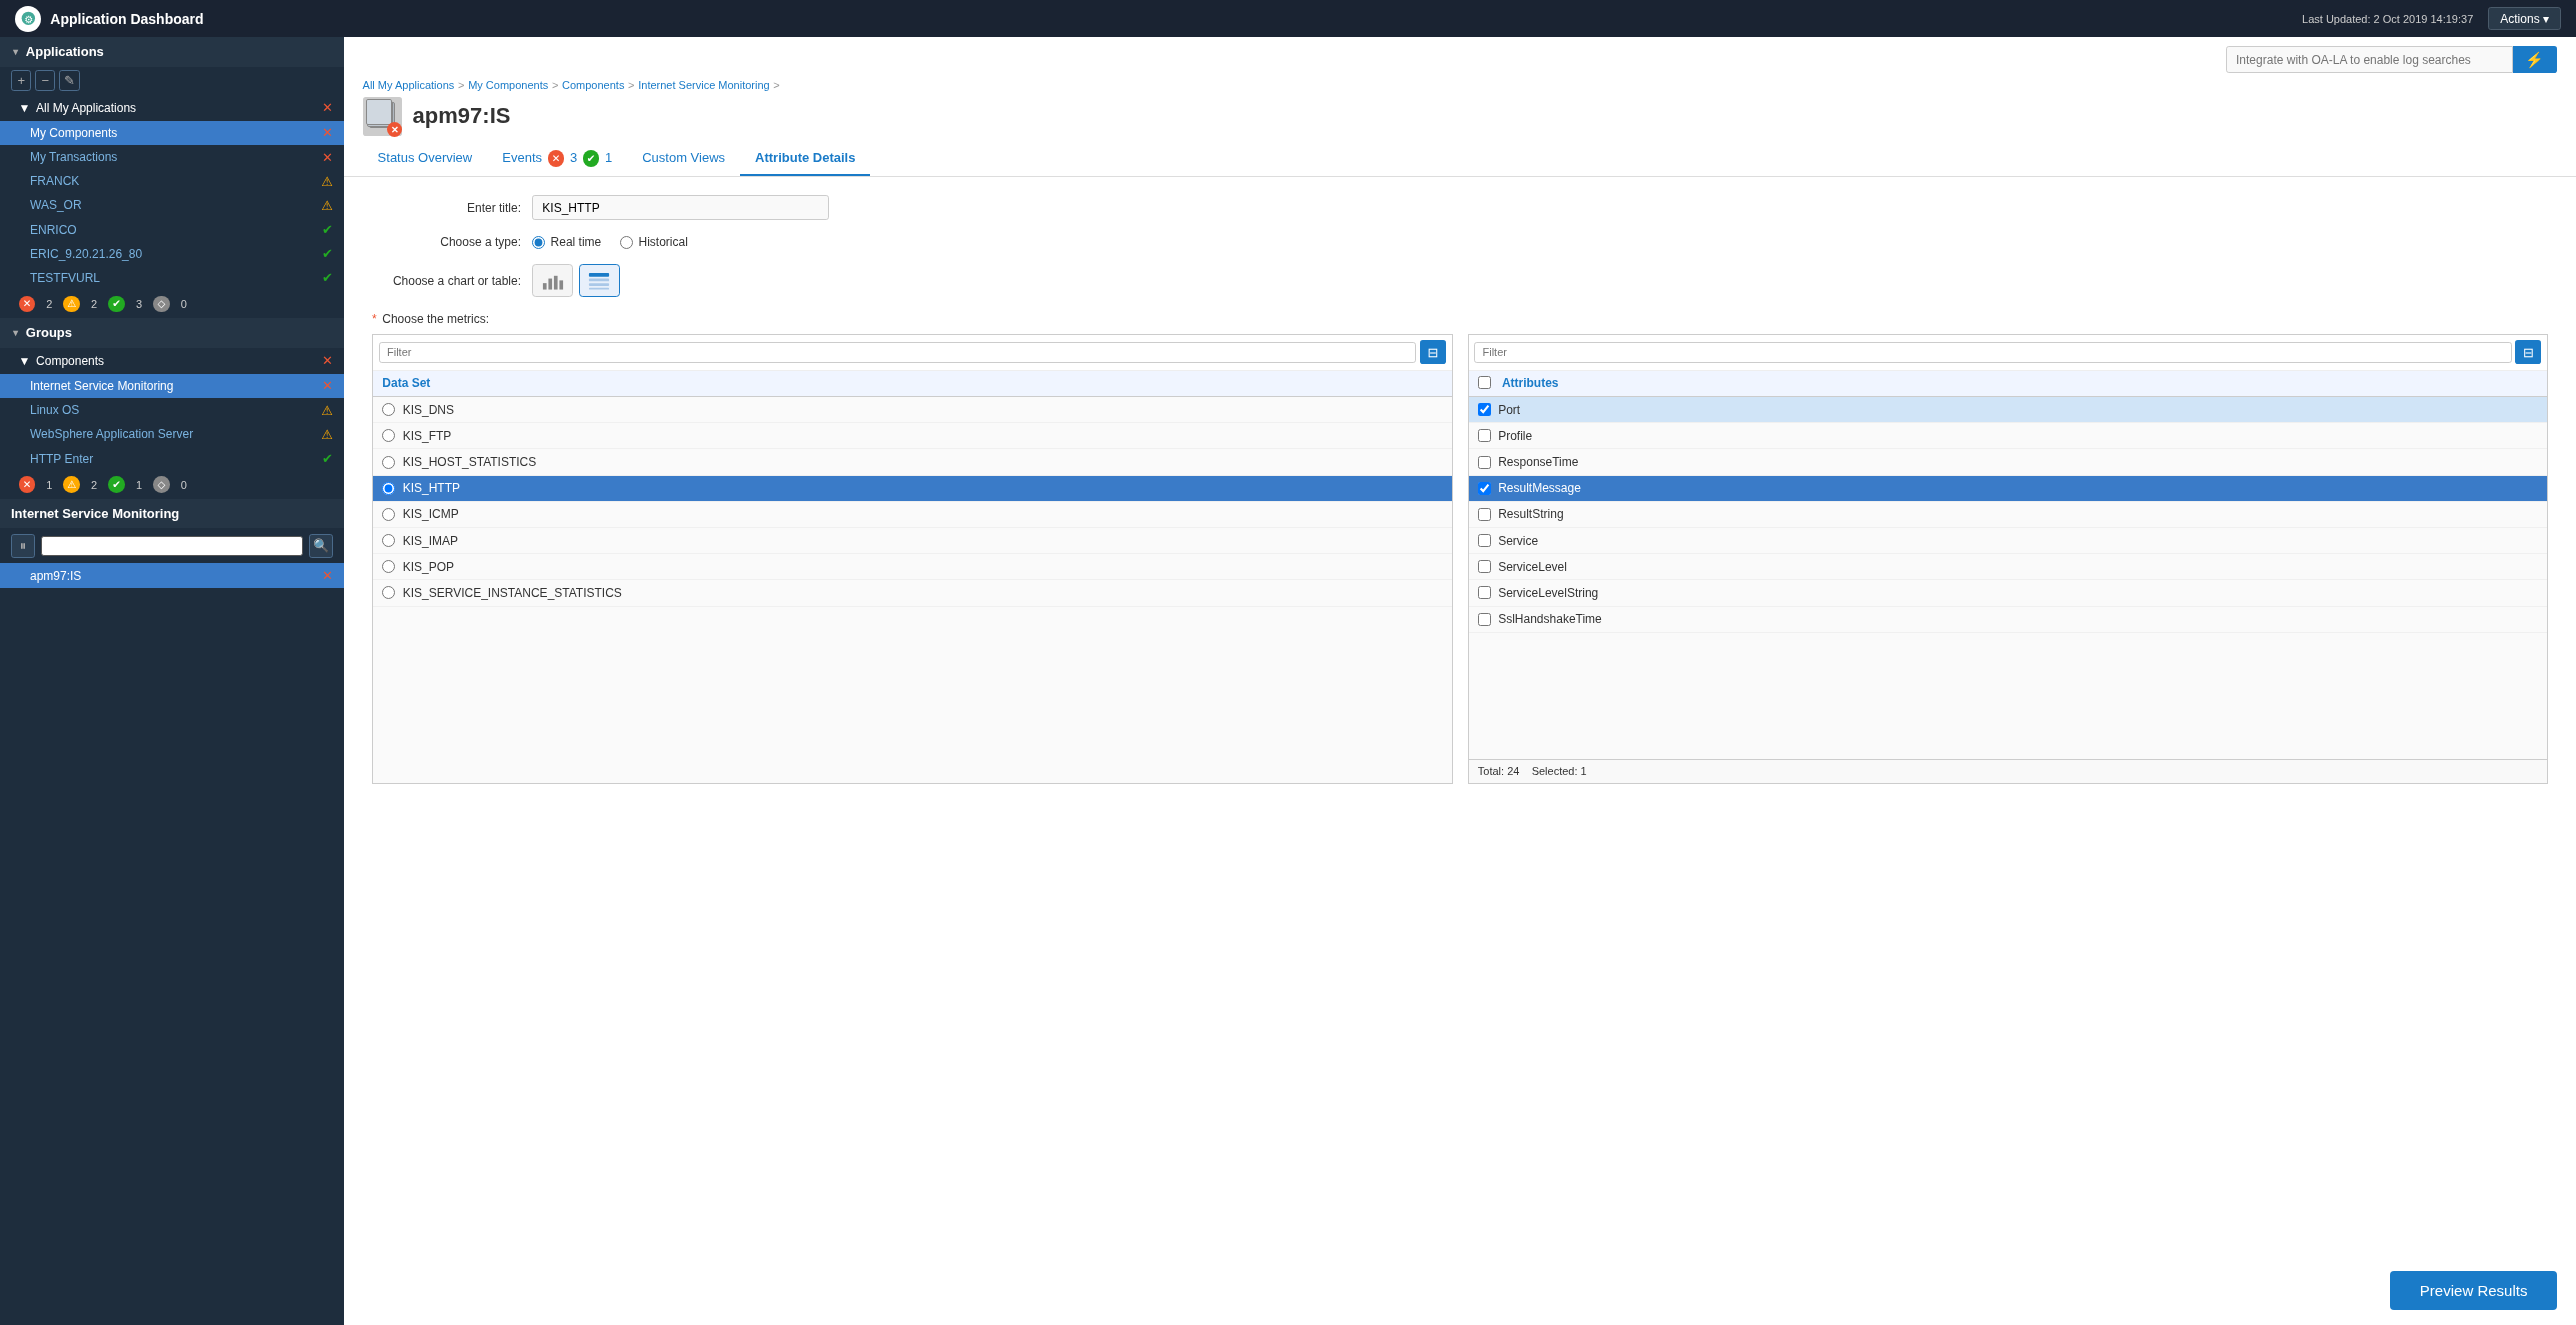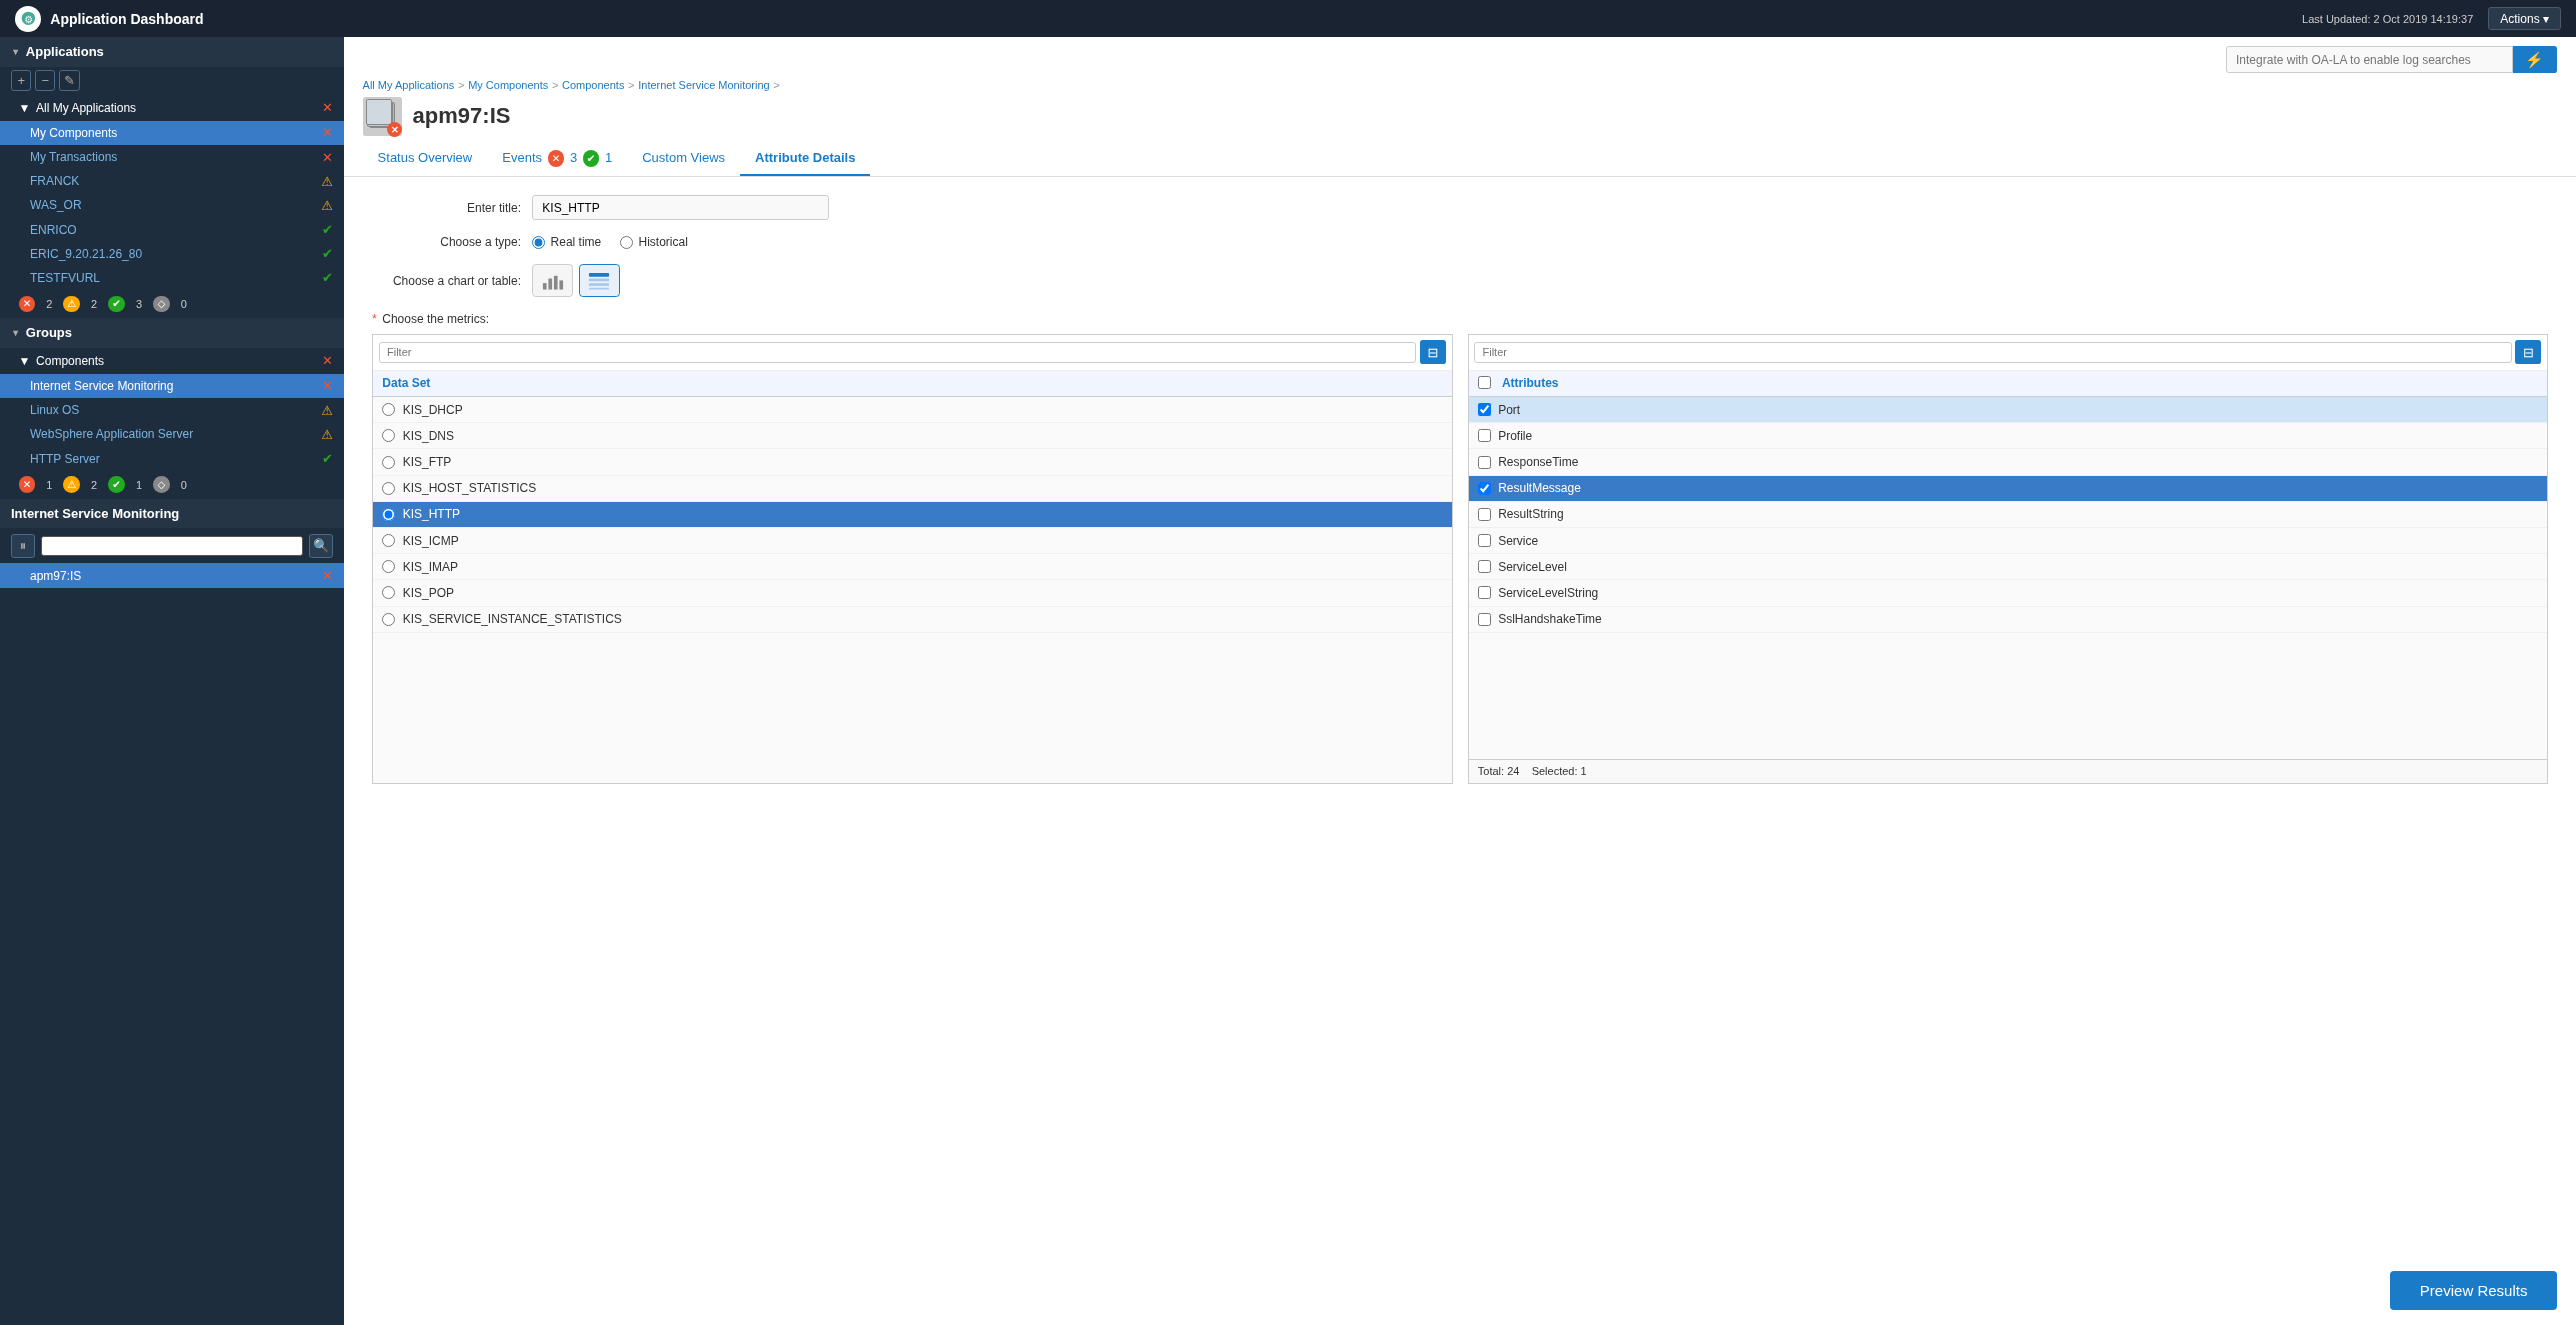--- a/index.html
+++ b/index.html
@@ -478,21 +478,21 @@
       <span class="item-label">Linux OS</span>
       <span class="status-icon-yellow">⚠</span>
     </div>
 
     <div class="sidebar-item">
       <span class="item-label">WebSphere Application Server</span>
       <span class="status-icon-yellow">⚠</span>
     </div>
 
     <div class="sidebar-item">
-      <span class="item-label">HTTP Server</span>
+      <span class="item-label">HTTP Enter</span>
       <span class="status-icon-green">✔</span>
     </div>
 
     <div class="sidebar-icons-row">
       <span class="badge-red">✕</span>
       <span>1</span>
       <span class="badge-yellow">⚠</span>
       <span>2</span>
       <span class="badge-green">✔</span>
       <span>1</span>
@@ -627,24 +627,20 @@
               <button class="metrics-filter-btn">⊟</button>
             </div>
 
             <div class="metrics-panel-header">
               <span>Data Set</span>
             </div>
 
             <div class="metrics-list">
               <div class="metrics-list-item">
                 <input type="radio" name="dataset" style="">
-                <span>KIS_DHCP</span>
-              </div>
-              <div class="metrics-list-item">
-                <input type="radio" name="dataset" style="">
                 <span>KIS_DNS</span>
               </div>
               <div class="metrics-list-item">
                 <input type="radio" name="dataset" style="">
                 <span>KIS_FTP</span>
               </div>
               <div class="metrics-list-item">
                 <input type="radio" name="dataset" style="">
                 <span>KIS_HOST_STATISTICS</span>
               </div>

